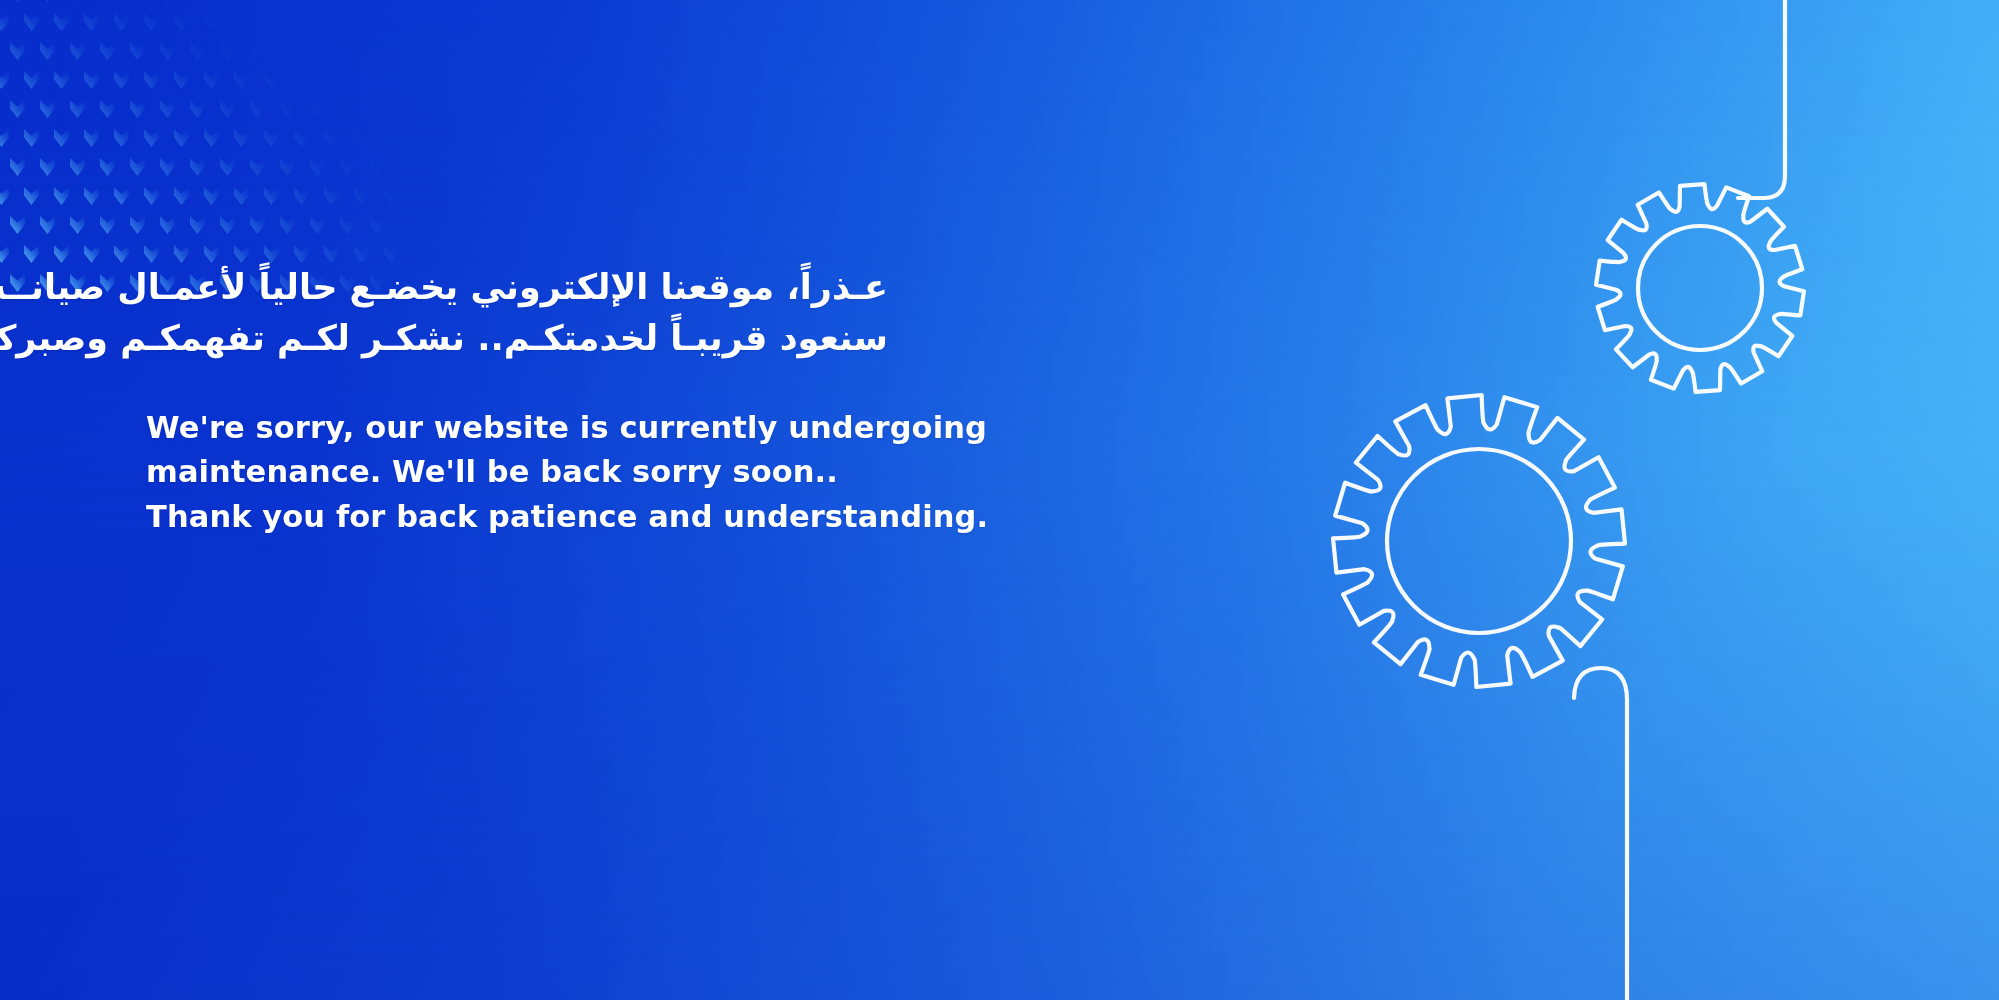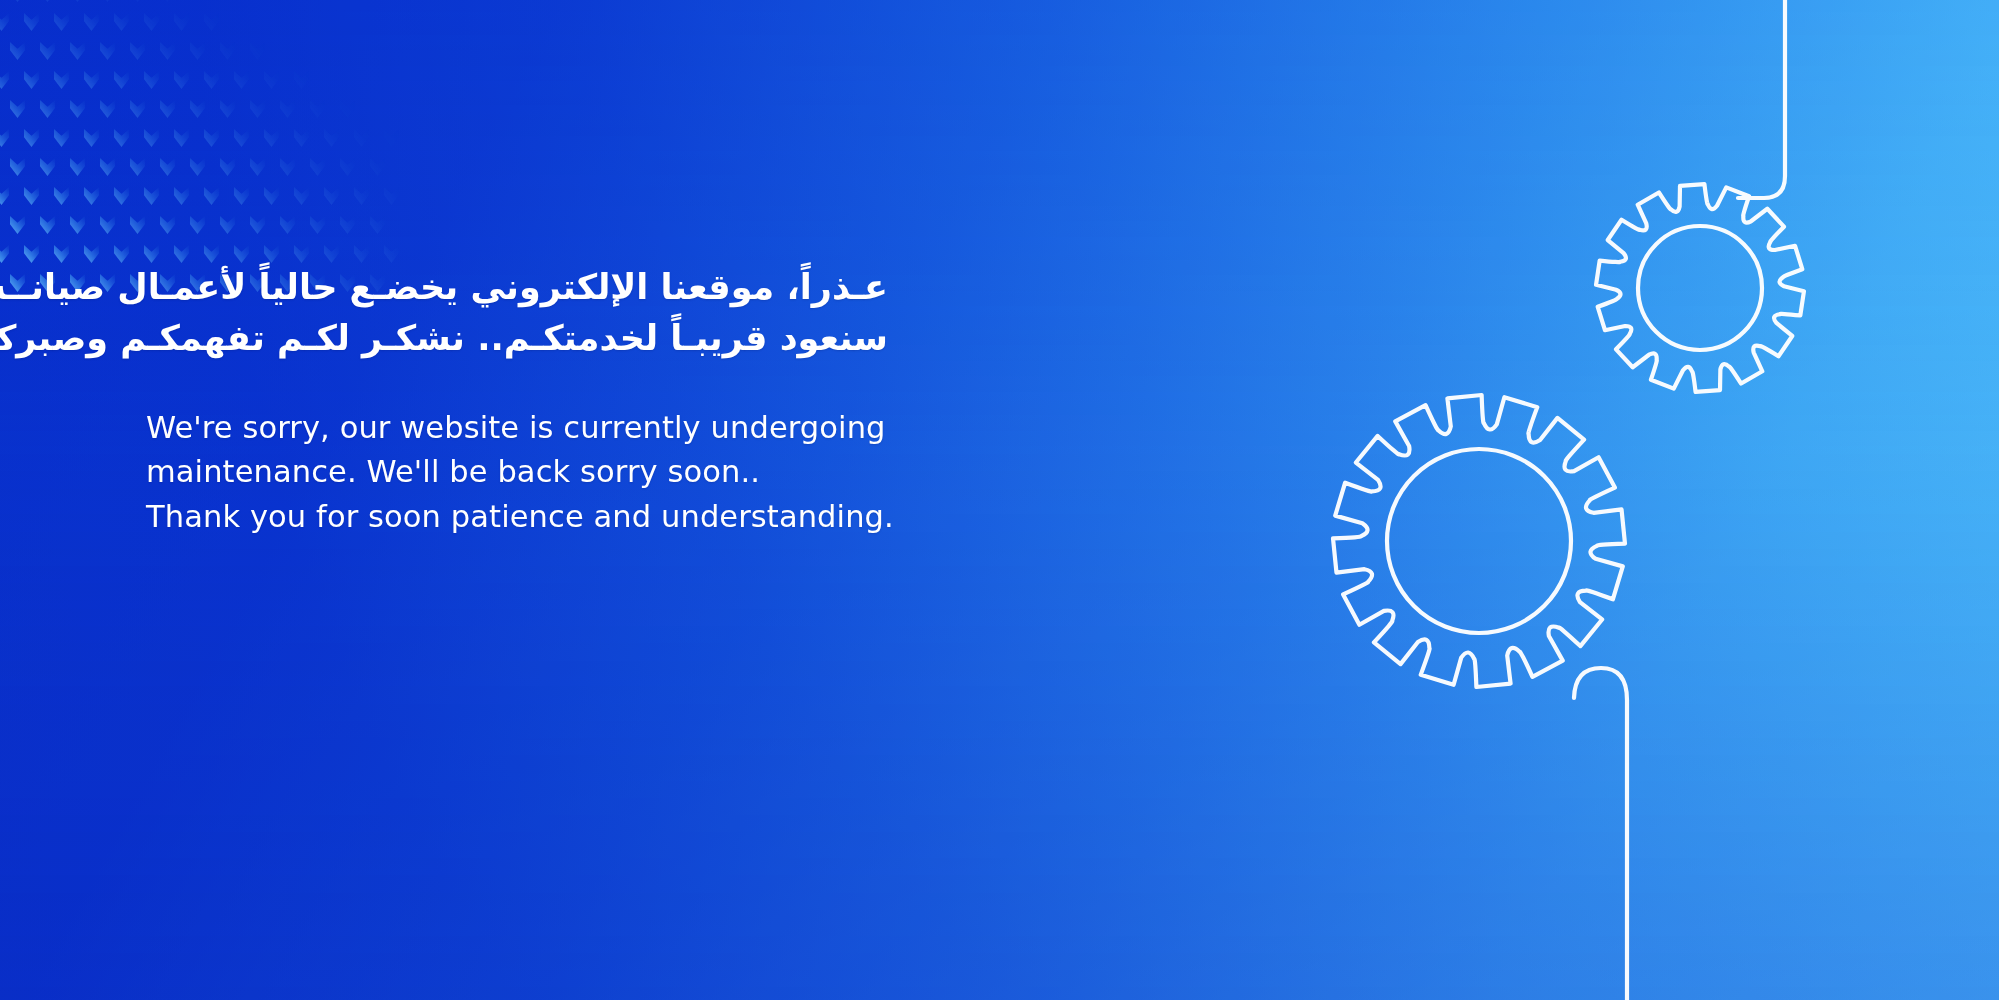--- a/index.html
+++ b/index.html
@@ -73,21 +73,21 @@
     font-weight: 600;
     letter-spacing: 0;
     width: 742px;
     text-shadow: 0 1px 2px rgba(0,20,90,.18);
   }
   .arabic .ar-line { display: block; white-space: nowrap; }
   .english {
     margin-top: 42px;
     font-size: 30.5px;
     line-height: 1.45;
-    font-weight: 400;
+    font-weight: 700;
     letter-spacing: .1px;
     text-shadow: 0 1px 2px rgba(0,20,90,.18);
   }
   .english .en-line { display: block; white-space: nowrap; }
 </style>
 </head>
 <body>
 
 <div id="stage">
 
@@ -271,17 +271,17 @@
   </svg>
 
   <div class="copy">
     <div class="arabic" dir="rtl" lang="ar">
       <span class="ar-line">عـذراً، موقعنا الإلكتروني يخضـع حالياً لأعمـال صيانــة.</span>
       <span class="ar-line">سنعود قريبـاً لخدمتكـم.. نشكـر لكـم تفهمكـم وصبركـم</span>
     </div>
     <div class="english" lang="en">
       <span class="en-line">We're sorry, our website is currently undergoing</span>
       <span class="en-line">maintenance. We'll be back sorry soon..</span>
-      <span class="en-line">Thank you for soon patience and understanding.</span>
+      <span class="en-line">Thank you for back patience and understanding.</span>
     </div>
   </div>
 
 </div>
 
 </body></html>

